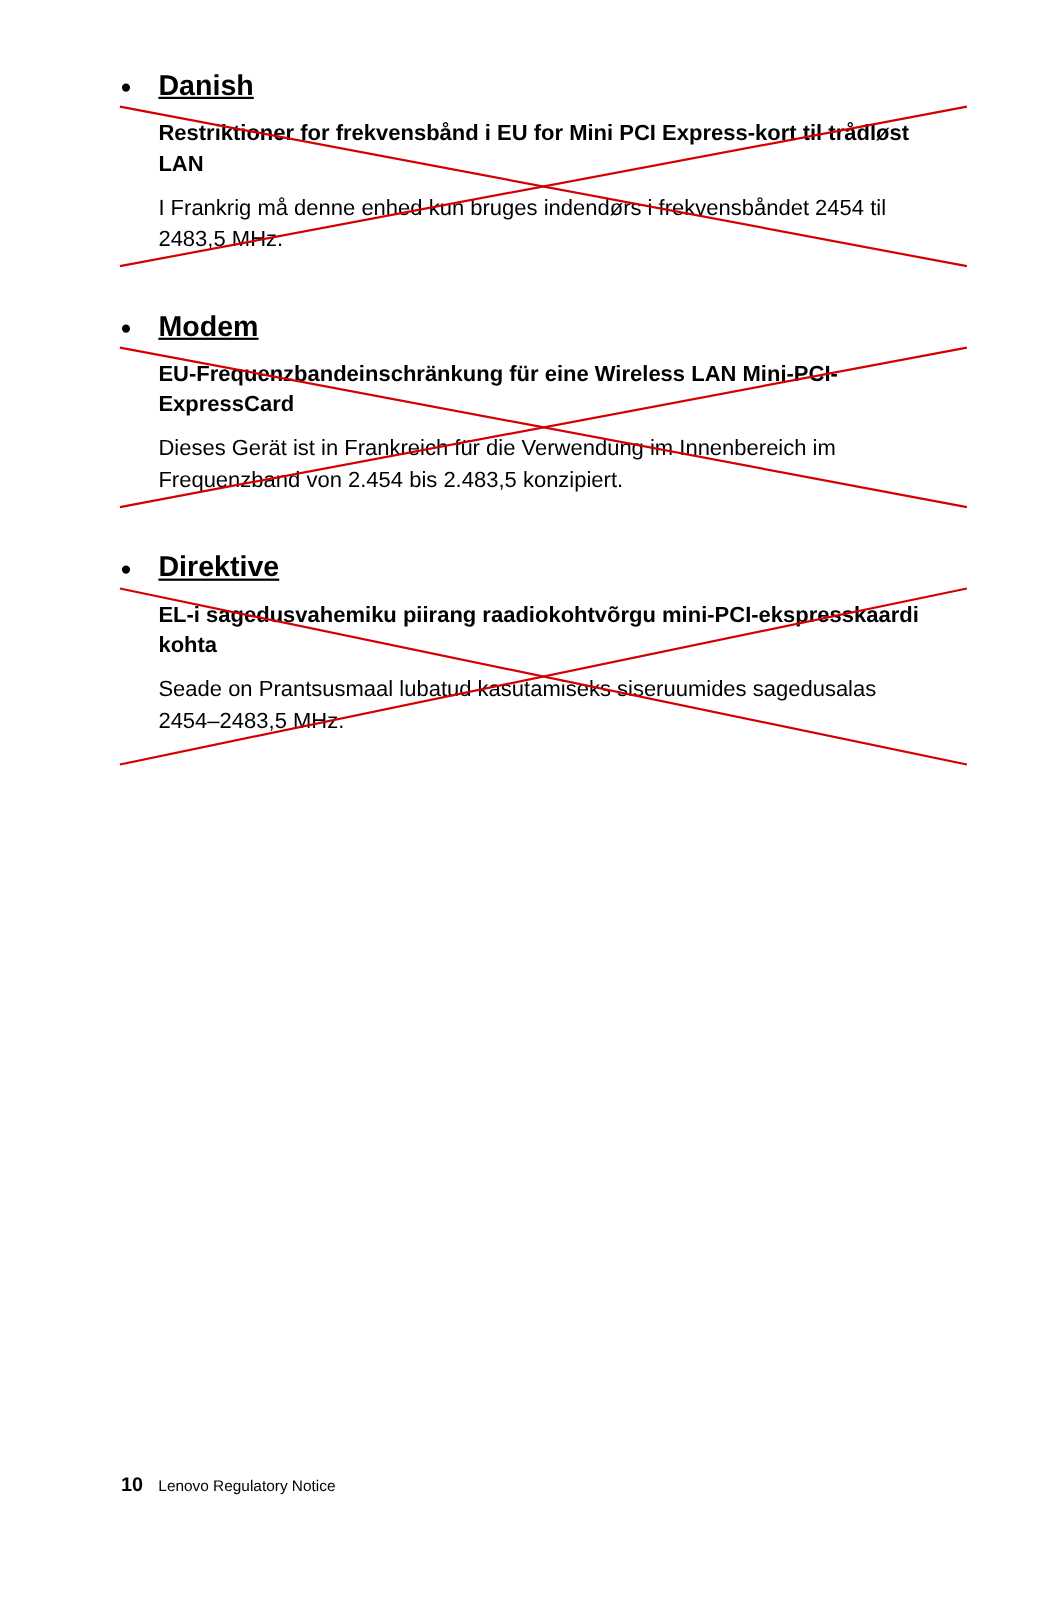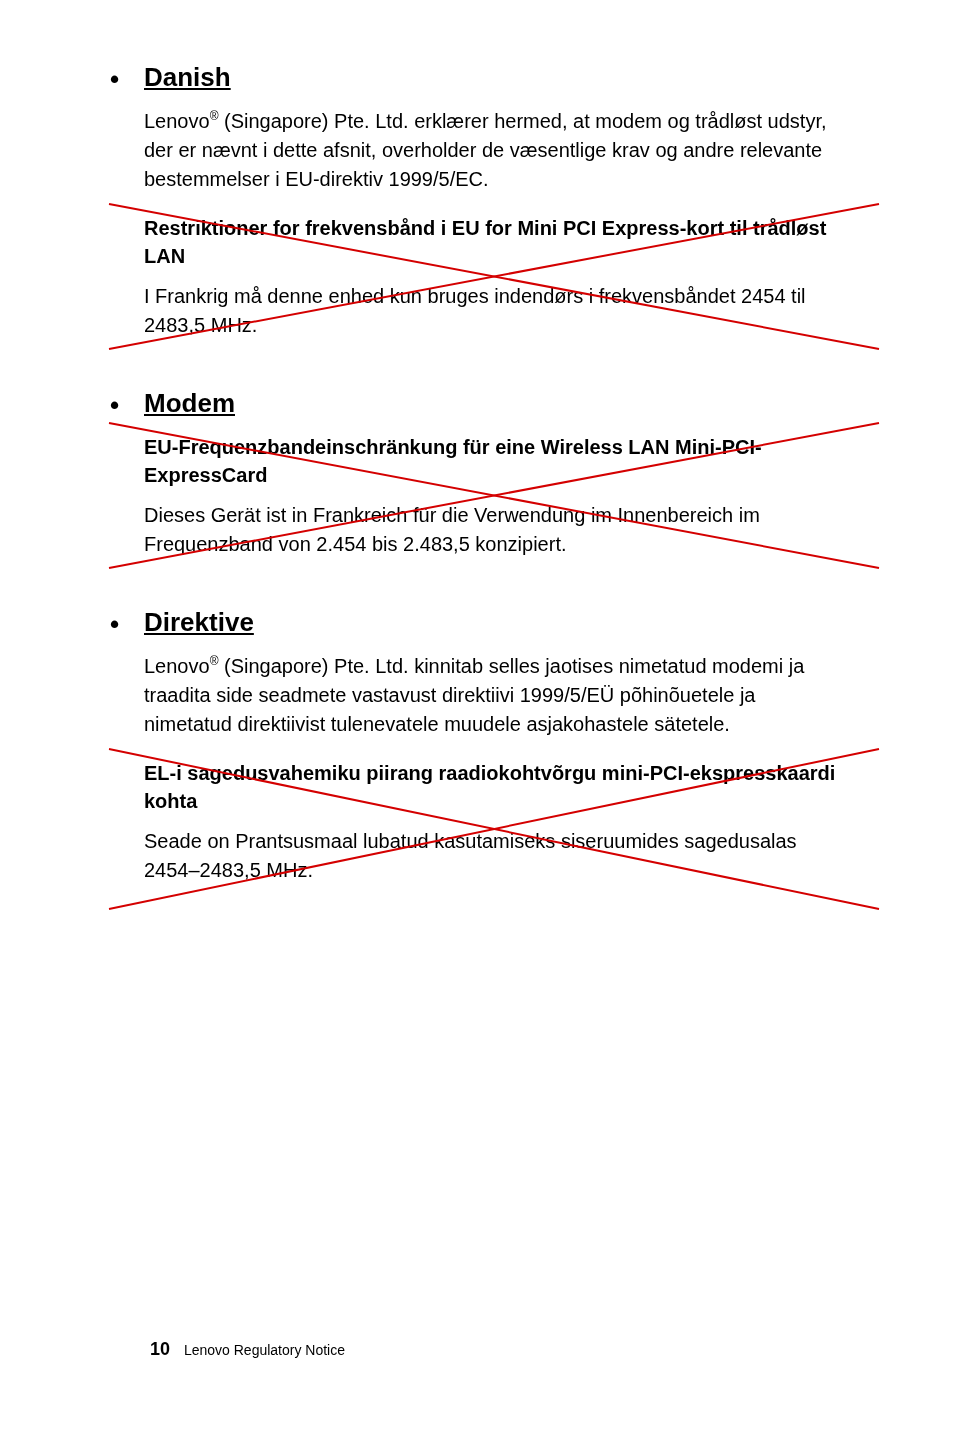--- a/index.html
+++ b/index.html
@@ -53,21 +53,20 @@
   }
   .sup {
     font-size: 0.6em;
     vertical-align: super;
   }
   .footer {
     position: absolute;
     bottom: 92px;
     left: 110px;
     font-size: 14px;
-    margin-left: 40px;
   }
   .footer .pagenum {
     font-size: 18px;
     font-weight: bold;
     margin-right: 10px;
   }
   .cross-svg {
     position: absolute;
     pointer-events: none;
   }
@@ -76,21 +75,20 @@
 <body>
 
 <div class="page">
 
   <div class="section">
     <div class="heading-row">
       <span class="bullet">•</span>
       <span class="h2">Danish</span>
     </div>
     <div class="indent">
-      <p class="para">Lenovo<span class="sup">®</span> (Singapore) Pte. Ltd. erklærer hermed, at modem og trådløst udstyr, der er nævnt i dette afsnit, overholder de væsentlige krav og andre relevante bestemmelser i EU-direktiv 1999/5/EC.</p>
       <div style="position:relative;">
         <p class="sub-heading">Restriktioner for frekvensbånd i EU for Mini PCI Express-kort til trådløst LAN</p>
         <p class="para">I Frankrig må denne enhed kun bruges indendørs i frekvensbåndet 2454 til 2483,5 MHz.</p>
         <svg class="cross-svg" style="left:-40px; top:-15px;" width="780" height="155">
           <line x1="5" y1="5" x2="775" y2="150" stroke="#d40000" stroke-width="2"></line>
           <line x1="5" y1="150" x2="775" y2="5" stroke="#d40000" stroke-width="2"></line>
         </svg>
       </div>
     </div>
   </div>
@@ -111,21 +109,20 @@
       </div>
     </div>
   </div>
 
   <div class="section">
     <div class="heading-row">
       <span class="bullet">•</span>
       <span class="h2">Direktive</span>
     </div>
     <div class="indent">
-      <p class="para">Lenovo<span class="sup">®</span> (Singapore) Pte. Ltd. kinnitab selles jaotises nimetatud modemi ja traadita side seadmete vastavust direktiivi 1999/5/EÜ põhinõuetele ja nimetatud direktiivist tulenevatele muudele asjakohastele sätetele.</p>
       <div style="position:relative;">
         <p class="sub-heading">EL-i sagedusvahemiku piirang raadiokohtvõrgu mini-PCI-ekspresskaardi kohta</p>
         <p class="para">Seade on Prantsusmaal lubatud kasutamiseks siseruumides sagedusalas 2454–2483,5 MHz.</p>
         <svg class="cross-svg" style="left:-40px; top:-15px;" width="780" height="170">
           <line x1="5" y1="5" x2="775" y2="165" stroke="#d40000" stroke-width="2"></line>
           <line x1="5" y1="165" x2="775" y2="5" stroke="#d40000" stroke-width="2"></line>
         </svg>
       </div>
     </div>
   </div>

